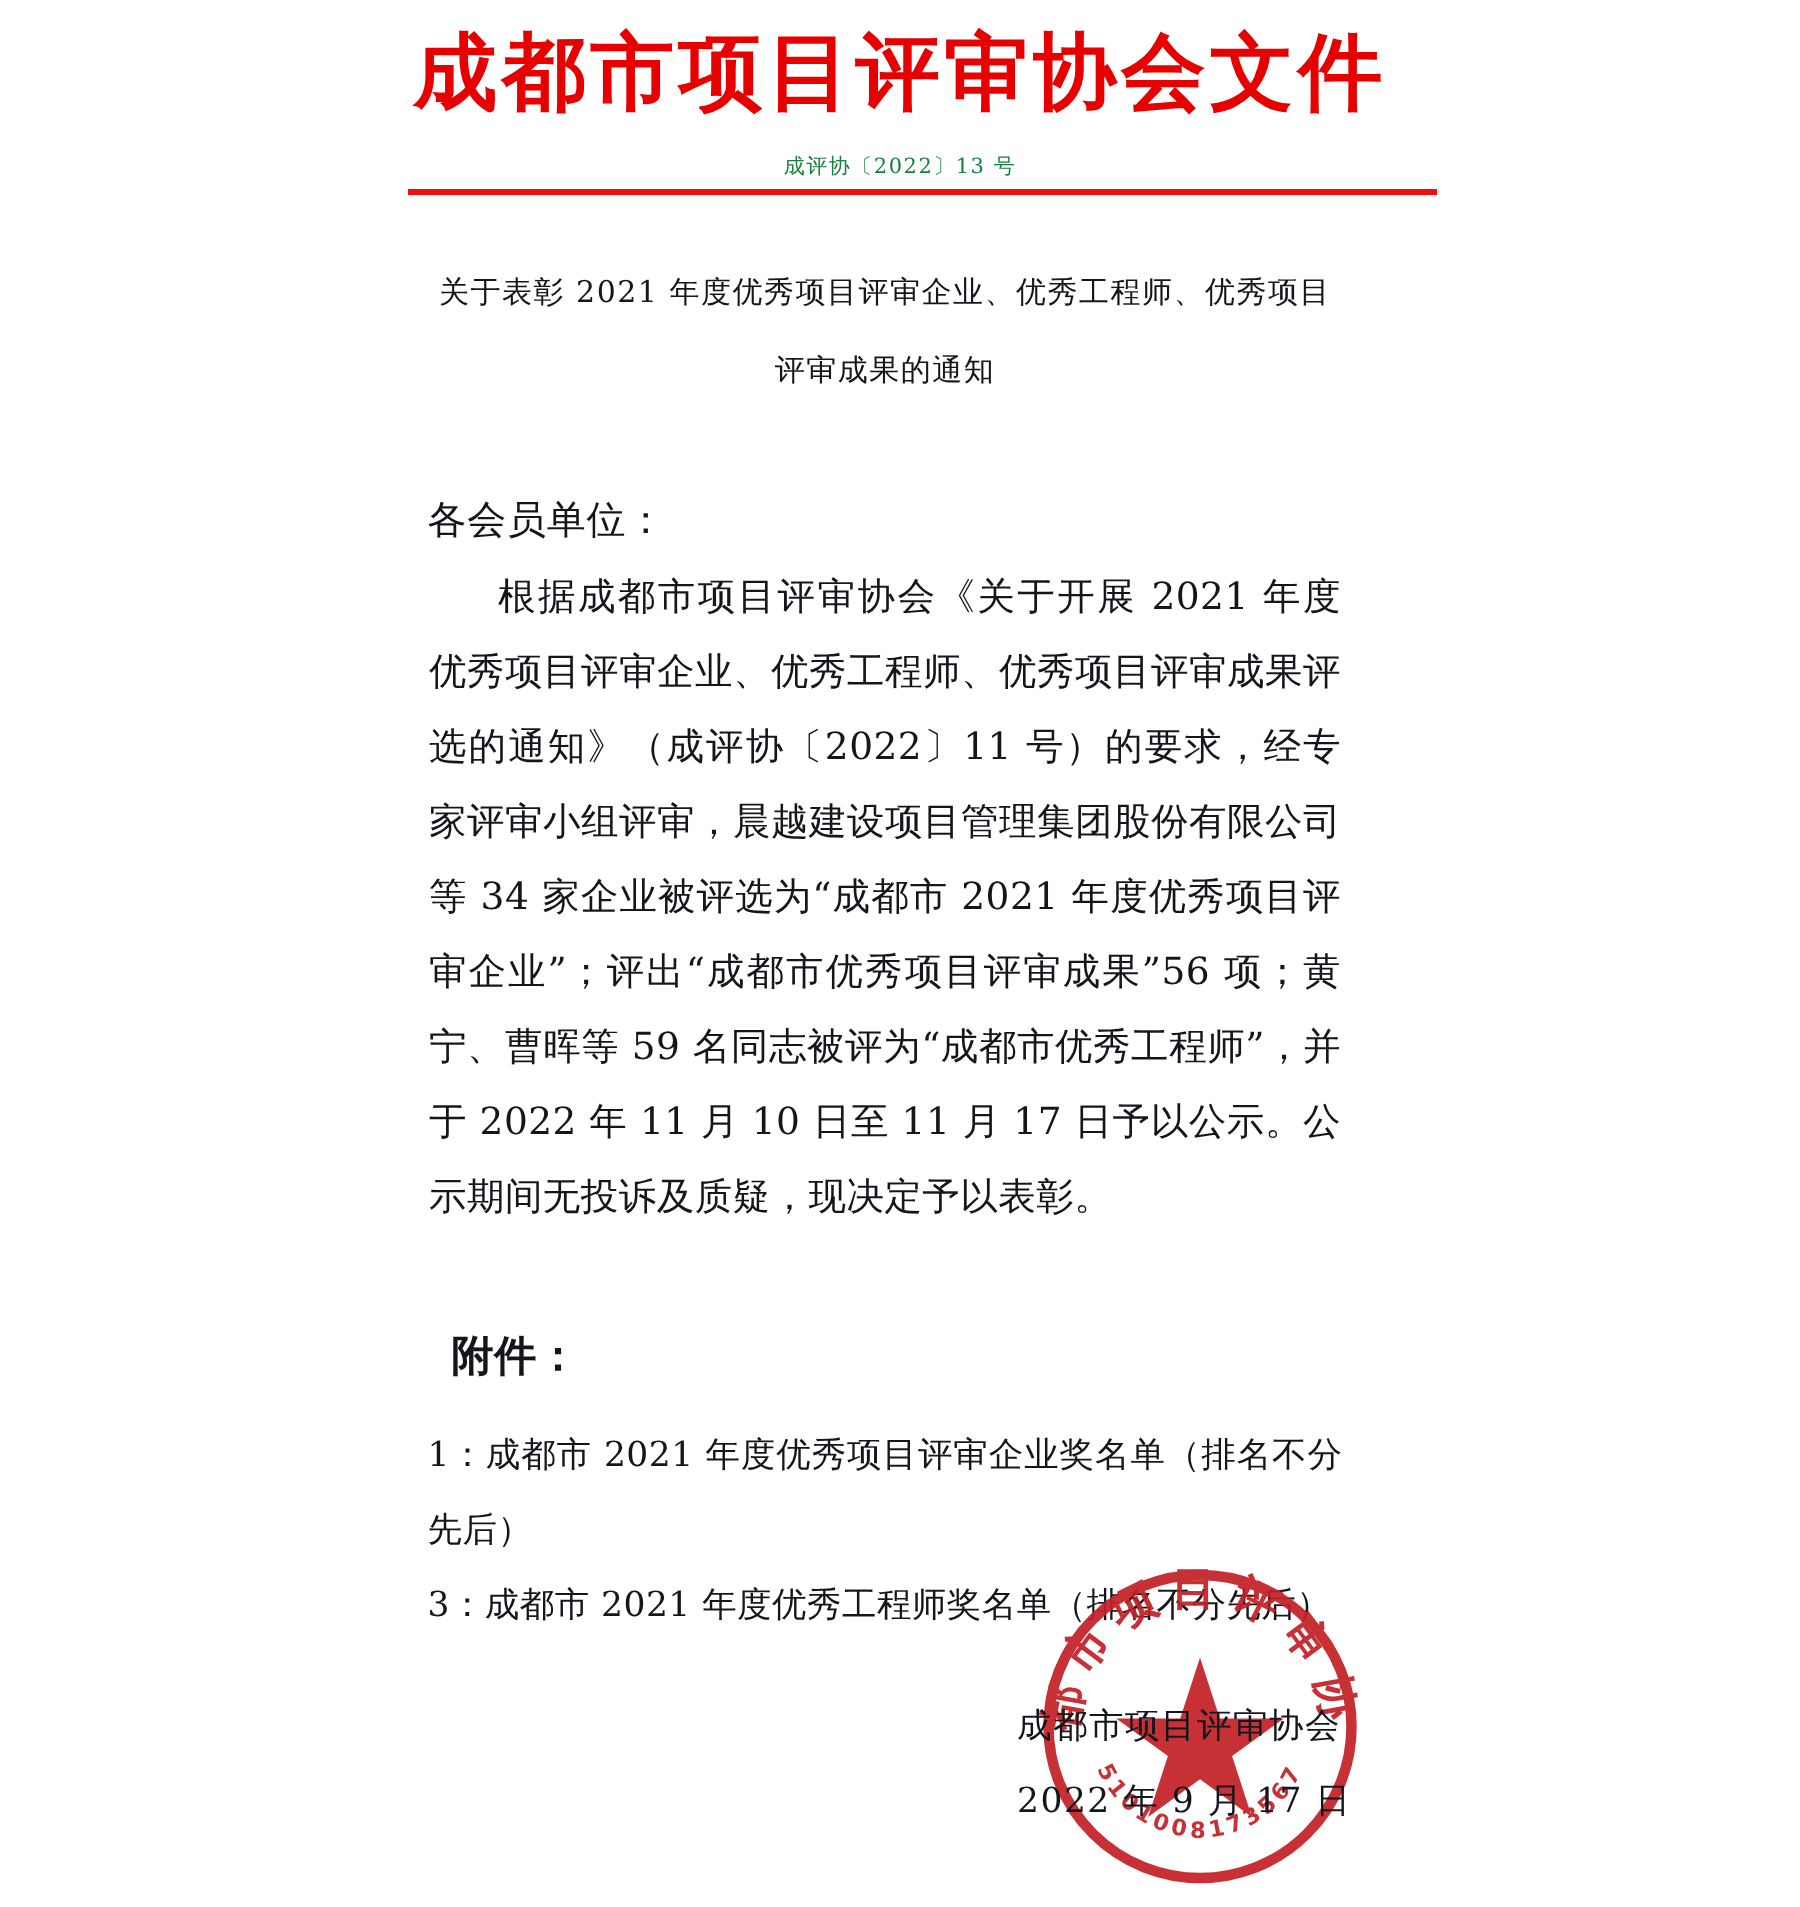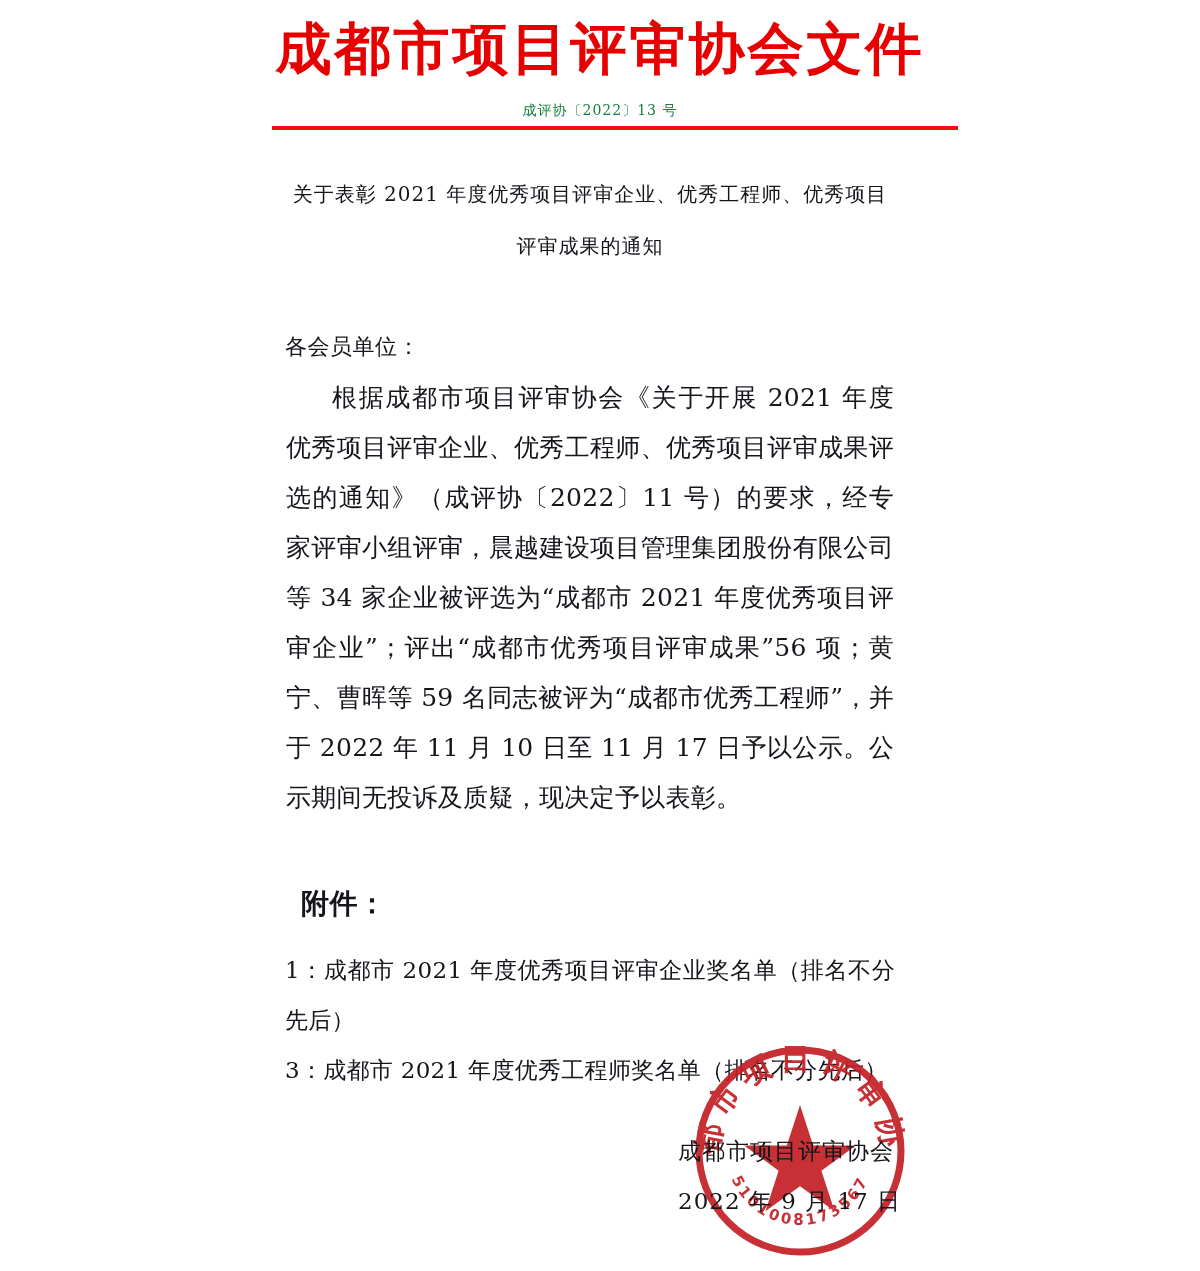--- a/index.html
+++ b/index.html
@@ -69,21 +69,21 @@
     line-height: 52px;
     letter-spacing: 1px;
     color: #15151c;
     text-align: center;
     font-weight: normal;
   }
 
   .salutation {
     margin: 0;
     padding-top: 50px;
-    font-size: 22px;
+    font-size: 26px;
     line-height: 50px;
     letter-spacing: 0.5px;
     color: #15151c;
   }
 
   .body-paragraph {
     margin: 1px;
     font-size: 25px;
     line-height: 50px;
     letter-spacing: 0.3px;

